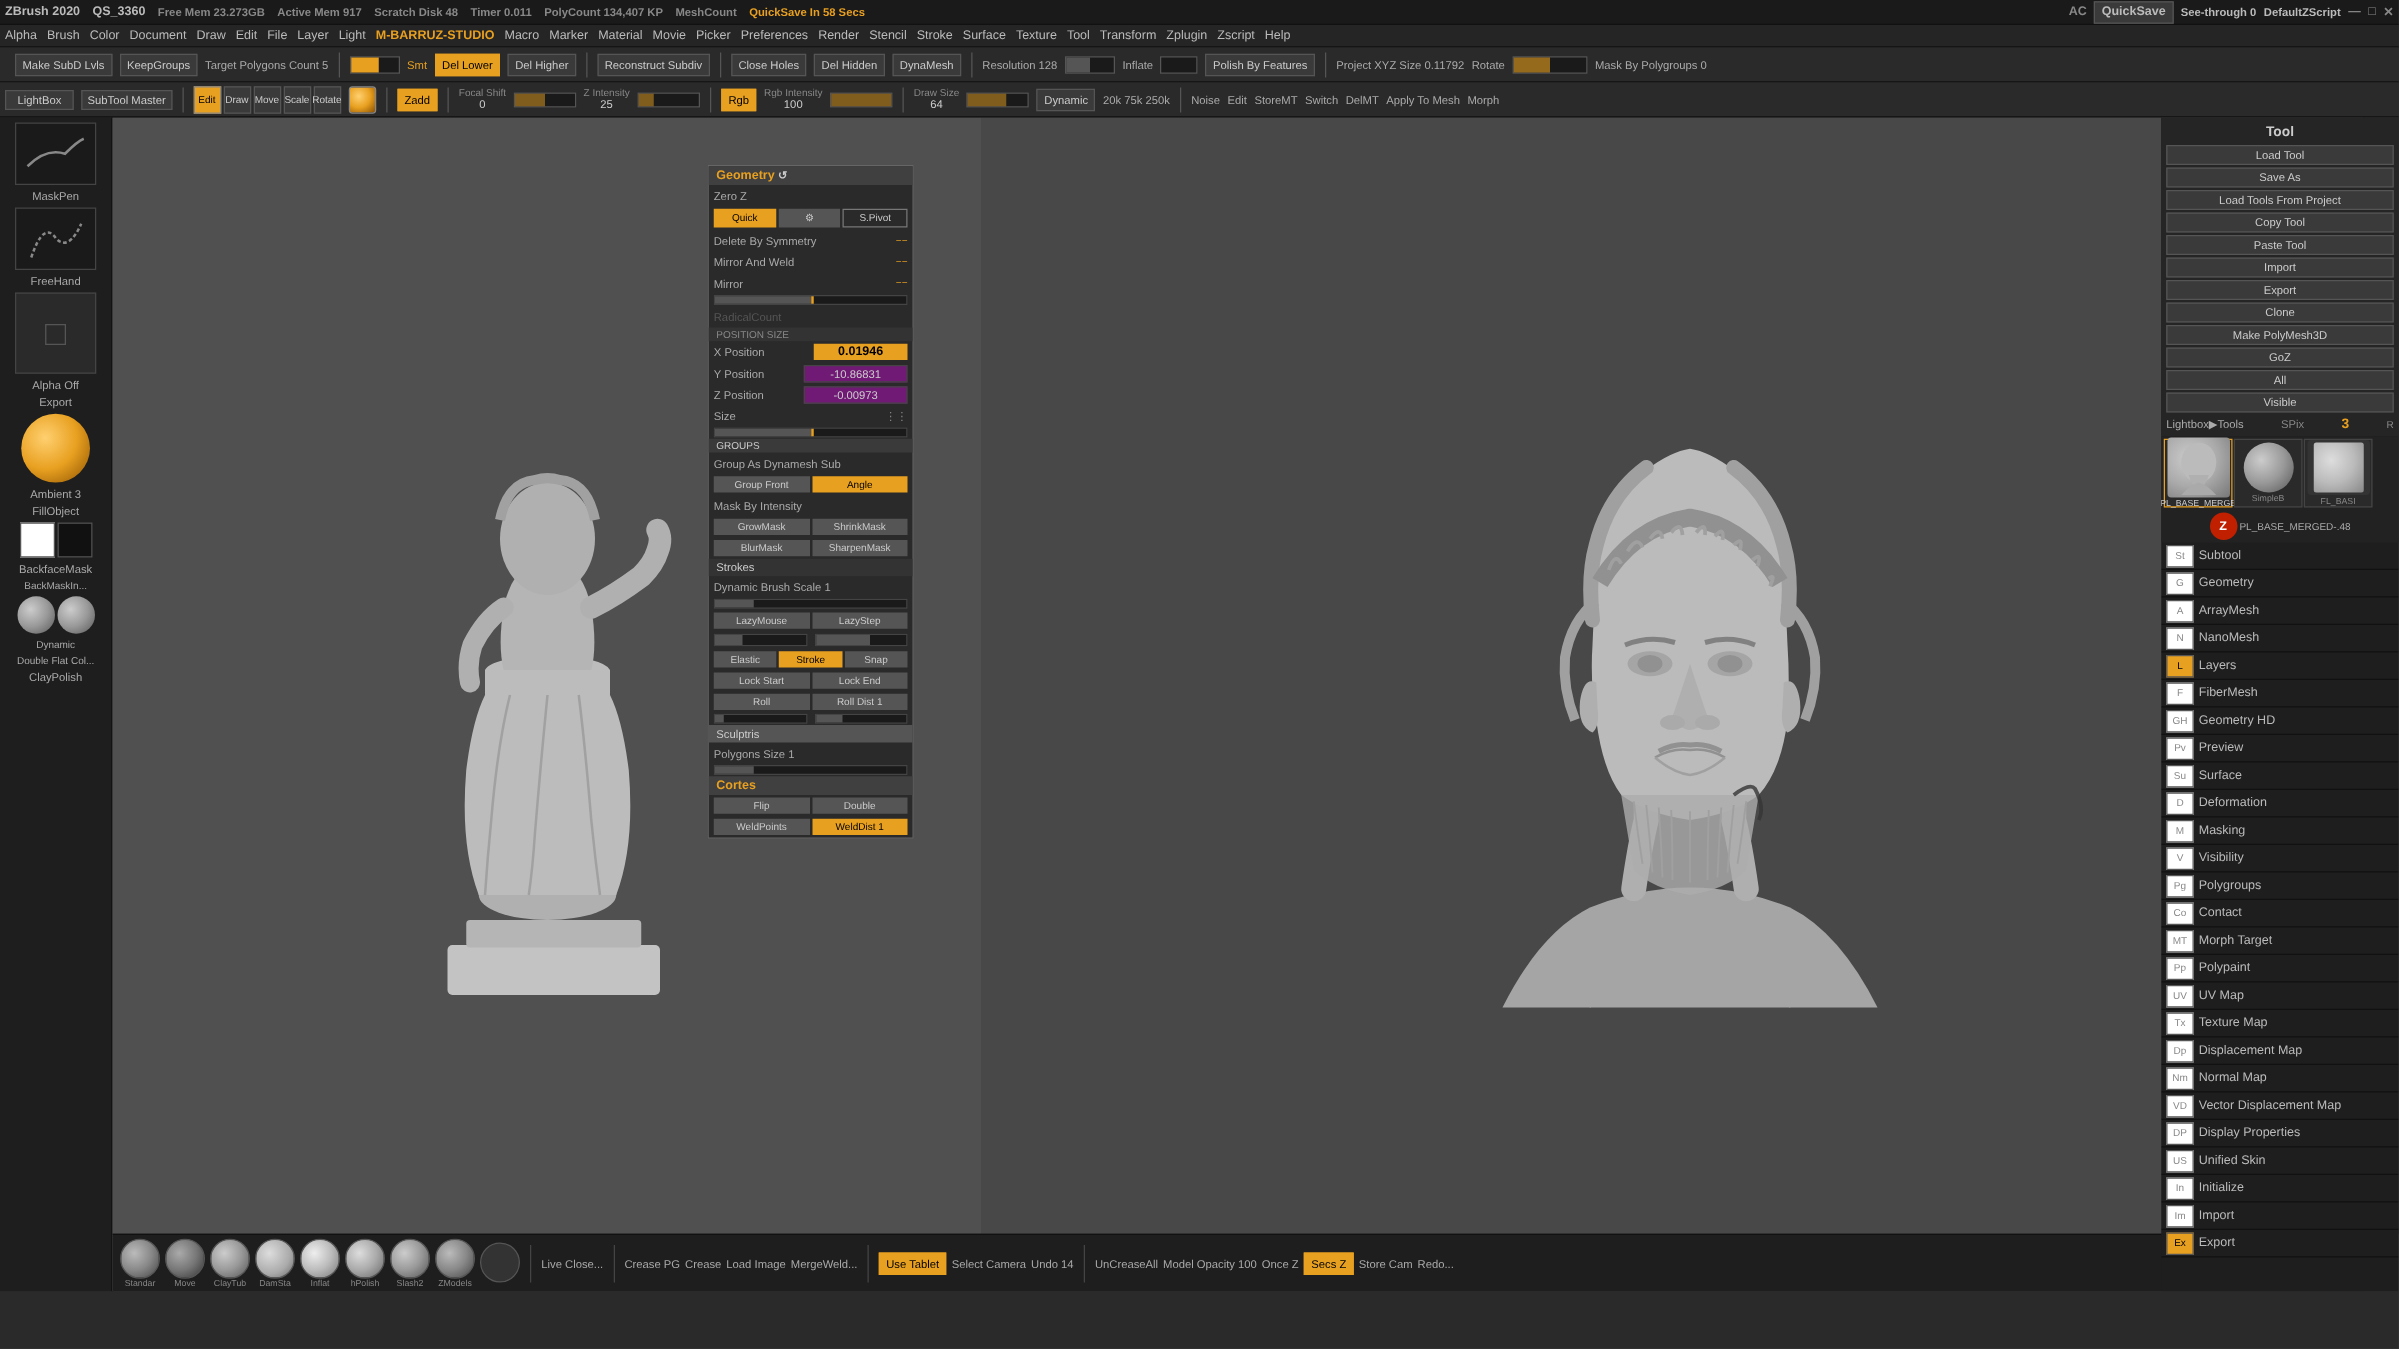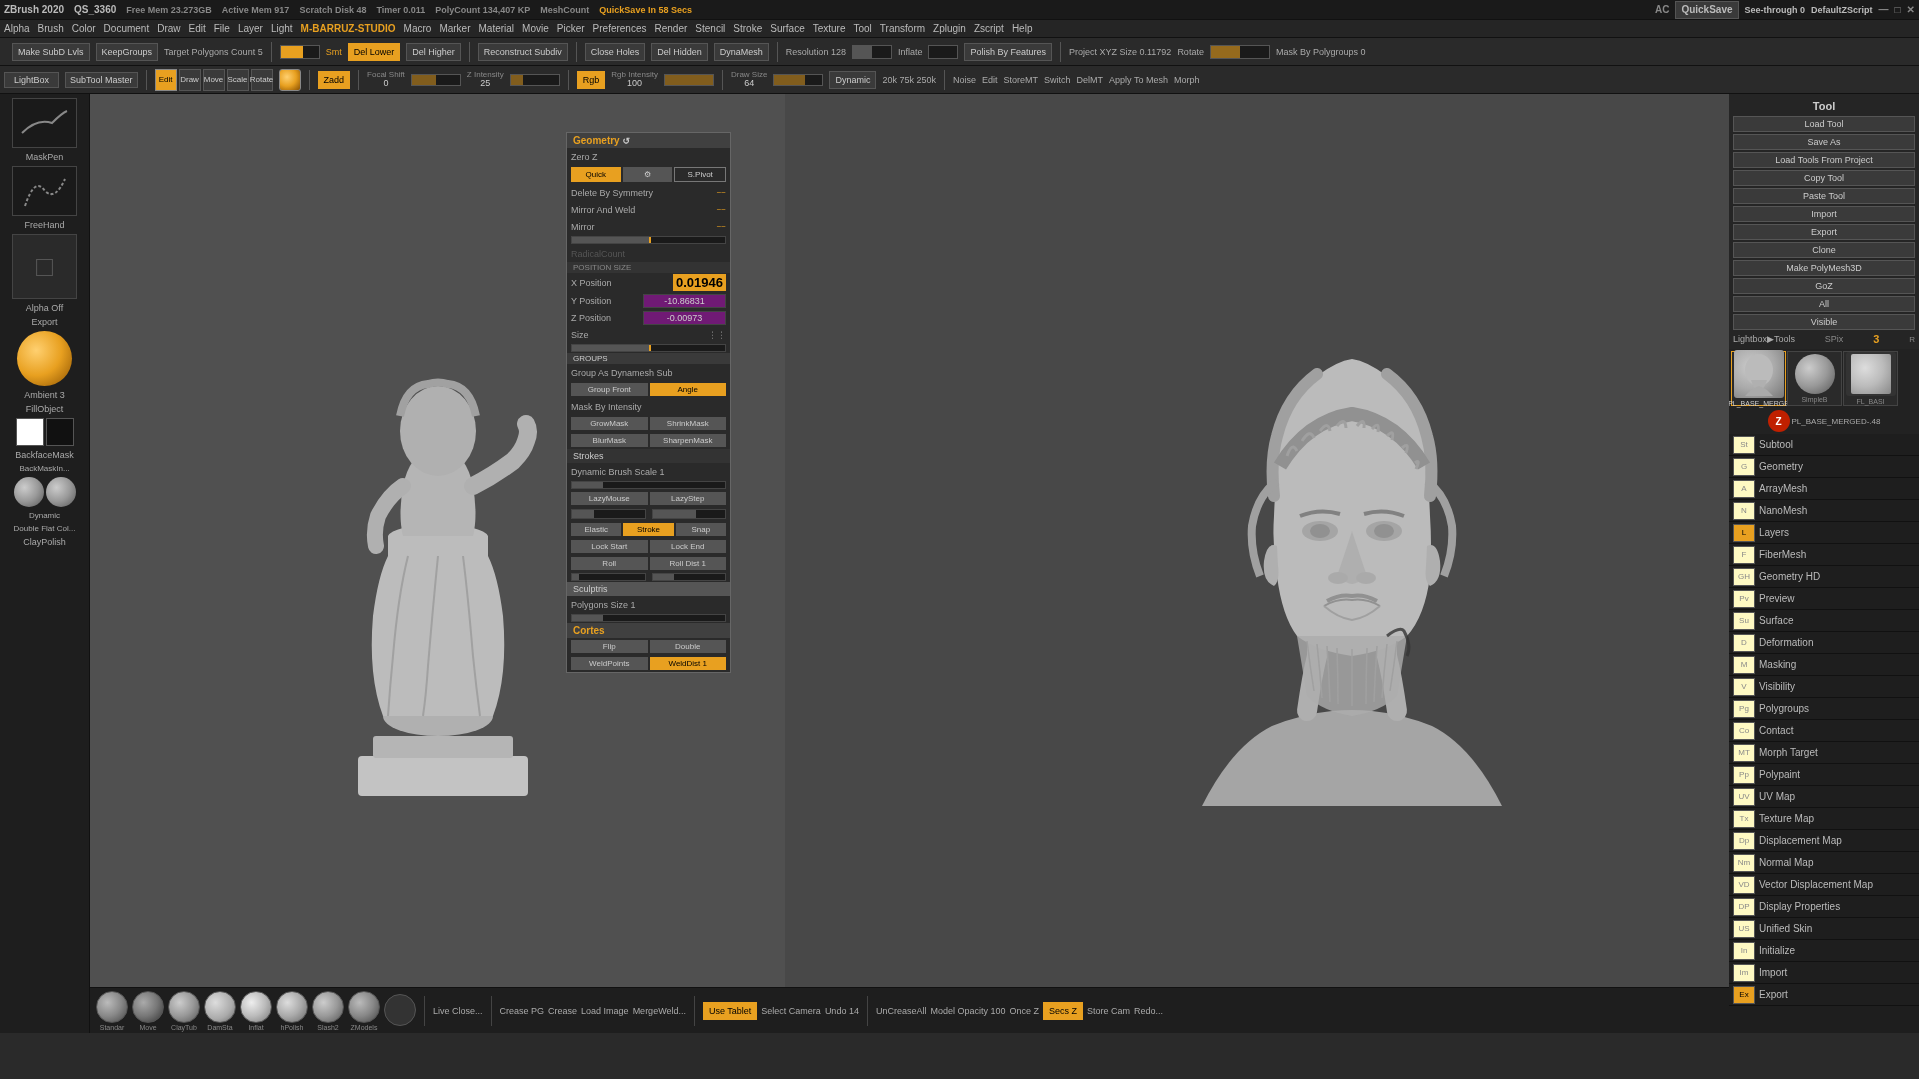--- a/index.html
+++ b/index.html
@@ -269,21 +269,21 @@
       display: flex;
       align-items: center;
       height: 22px;
       padding: 0 4px;
       border-bottom: 1px solid #111;
       cursor: pointer;
     }
     .frp-nav-icon-box {
       width: 22px;
       height: 18px;
-      background: #fef9c3;
+      background: #ffffff;
       border: 1px solid #555;
       margin-right: 4px;
       display: flex;
       align-items: center;
       justify-content: center;
       font-size: 8px;
       color: #888;
     }
     .frp-nav-icon-box.orange { background: #e8a020; color: #000; }
     .frp-nav-label {
@@ -319,22 +319,22 @@
     }
     .geo-row-label {
       color: #aaa;
       font-size: 9px;
       flex: 1;
     }
     .geo-input {
       background: #e8a020;
       color: #000;
       border: none;
-      font-size: 13px;
-      width: 53px;
+      font-size: 10px;
+      width: 75px;
       padding: 1px 2px;
       text-align: center;
       font-weight: bold;
       margin-left: 16px;
     }
     .geo-input-inactive {
       background: #701a75;
       color: #ccc;
       border: 1px solid #444;
       font-size: 9px;

